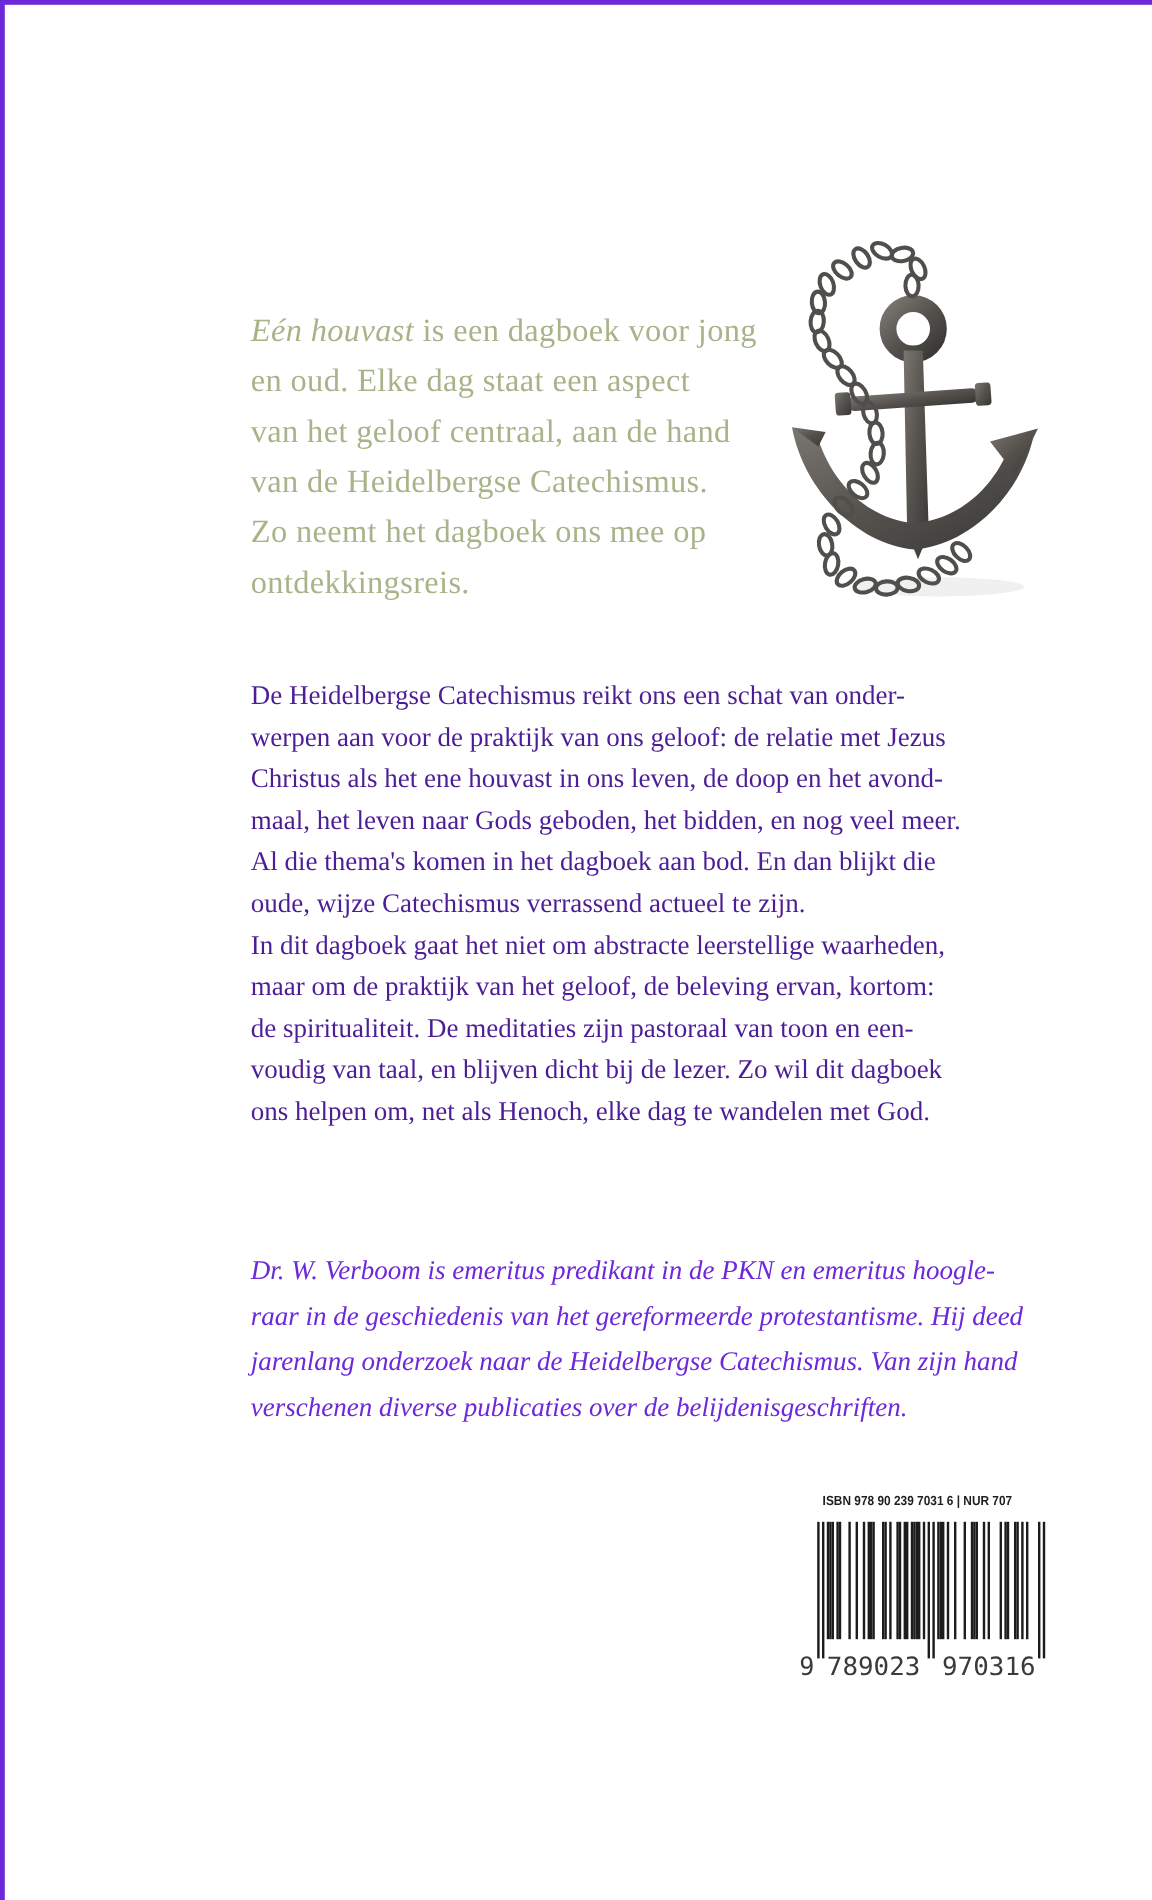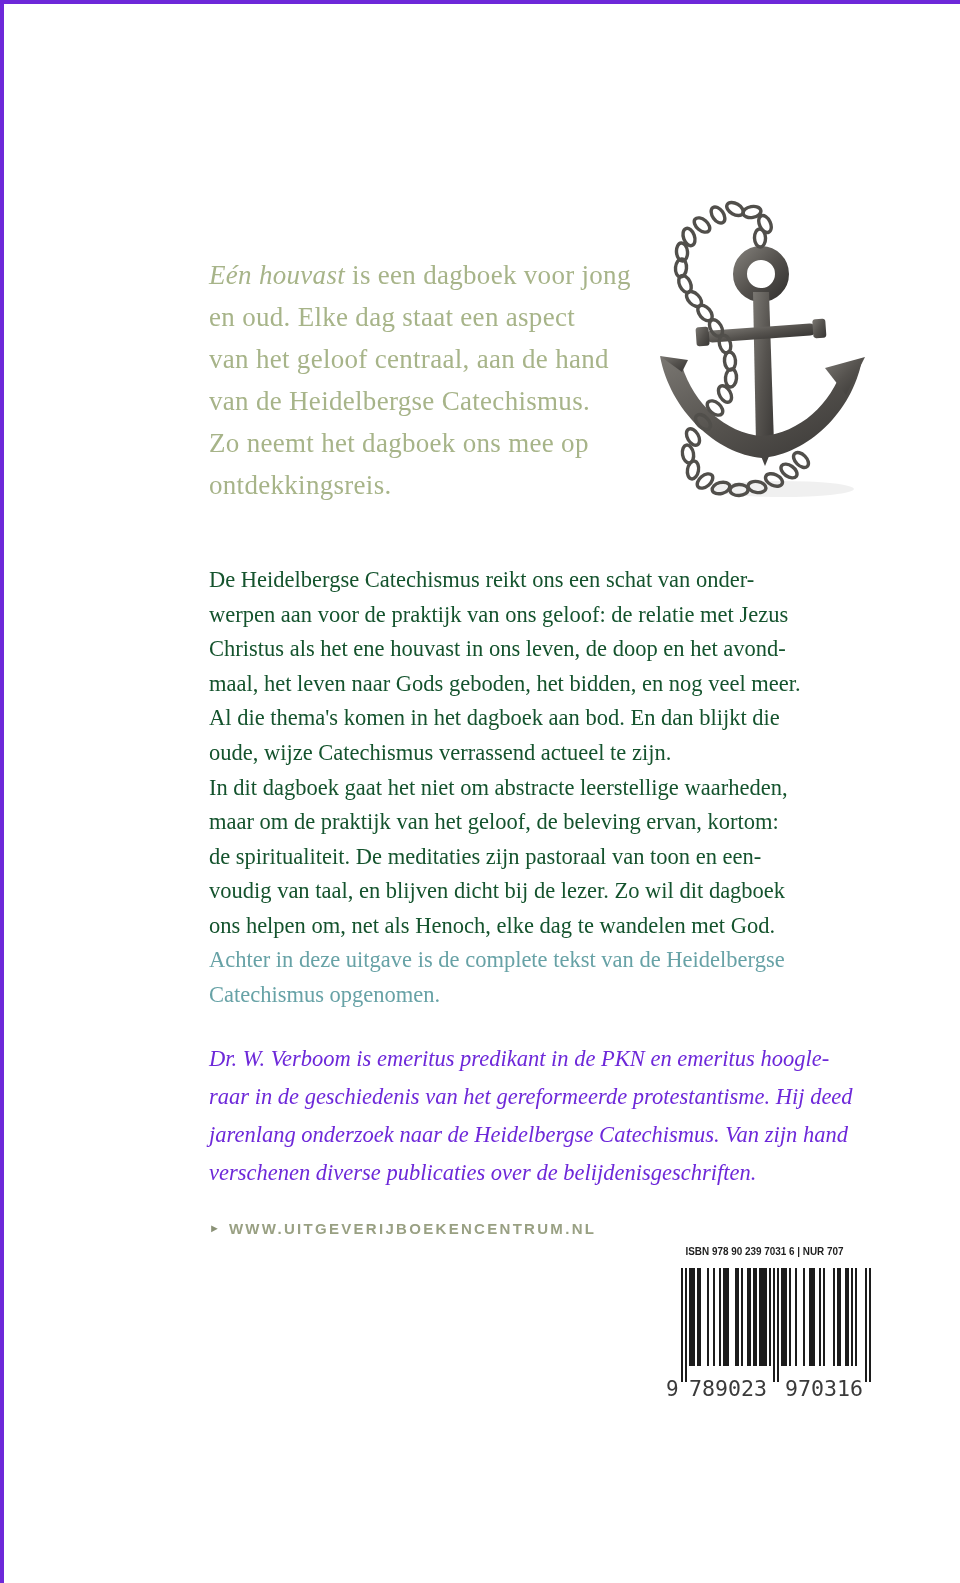--- a/index.html
+++ b/index.html
@@ -14,21 +14,21 @@
     position:absolute;left:205px;top:250px;width:480px;
     font-size:27px;line-height:42px;letter-spacing:.3px;
     color:#a7b489;
   }
   .intro .title-italic{font-style:italic;}
   
   .anchor-wrap{position:absolute;left:628px;top:188px;width:256px;height:308px;}
   
   .desc{
     position:absolute;left:205px;top:559px;width:700px;
-    font-size:22.5px;line-height:34.6px;color:#14532d;
+    font-size:22.5px;line-height:34.6px;color:#4c1d95;
   }
   .appendix{
     position:absolute;left:205px;top:939px;width:700px;
     font-size:22.5px;line-height:34.6px;color:#67a2a6;
   }
   
   .bio{
     position:absolute;left:205px;top:1036px;width:720px;
     font-size:22.5px;line-height:38px;color:#6d28d9;font-style:italic;
   }
@@ -129,31 +129,26 @@
 Christus als het ene houvast in ons leven, de doop en het avond-
 maal, het leven naar Gods geboden, het bidden, en nog veel meer.
 Al die thema's komen in het dagboek aan bod. En dan blijkt die
 oude, wijze Catechismus verrassend actueel te zijn.
 In dit dagboek gaat het niet om abstracte leerstellige waarheden,
 maar om de praktijk van het geloof, de beleving ervan, kortom:
 de spiritualiteit. De meditaties zijn pastoraal van toon en een-
 voudig van taal, en blijven dicht bij de lezer. Zo wil dit dagboek
 ons helpen om, net als Henoch, elke dag te wandelen met God.</div>
 
-  <div class="appendix preline">Achter in deze uitgave is de complete tekst van de Heidelbergse
-Catechismus opgenomen.</div>
 
   <div class="bio preline">Dr. W. Verboom is emeritus predikant in de PKN en emeritus hoogle-
 raar in de geschiedenis van het gereformeerde protestantisme. Hij deed
 jarenlang onderzoek naar de Heidelbergse Catechismus. Van zijn hand
 verschenen diverse publicaties over de belijdenisgeschriften.</div>
 
-  <div class="website">
-    <span class="arrow">►</span><span>WWW.UITGEVERIJBOEKENCENTRUM.NL</span>
-  </div>
 
   <div class="isbn-label">ISBN 978 90 239 7031 6 | NUR 707</div>
 
   <div class="barcode" id="barcode"><svg viewBox="-16 0 212 134" width="214" height="134">
         <rect x="0" y="0" width="2" height="114" fill="#1c1c1c"></rect>
         <rect x="4" y="0" width="2" height="114" fill="#1c1c1c"></rect>
         <rect x="8" y="0" width="2" height="98" fill="#1c1c1c"></rect>
         <rect x="10" y="0" width="2" height="98" fill="#1c1c1c"></rect>
         <rect x="12" y="0" width="2" height="98" fill="#1c1c1c"></rect>
         <rect x="16" y="0" width="2" height="98" fill="#1c1c1c"></rect>

